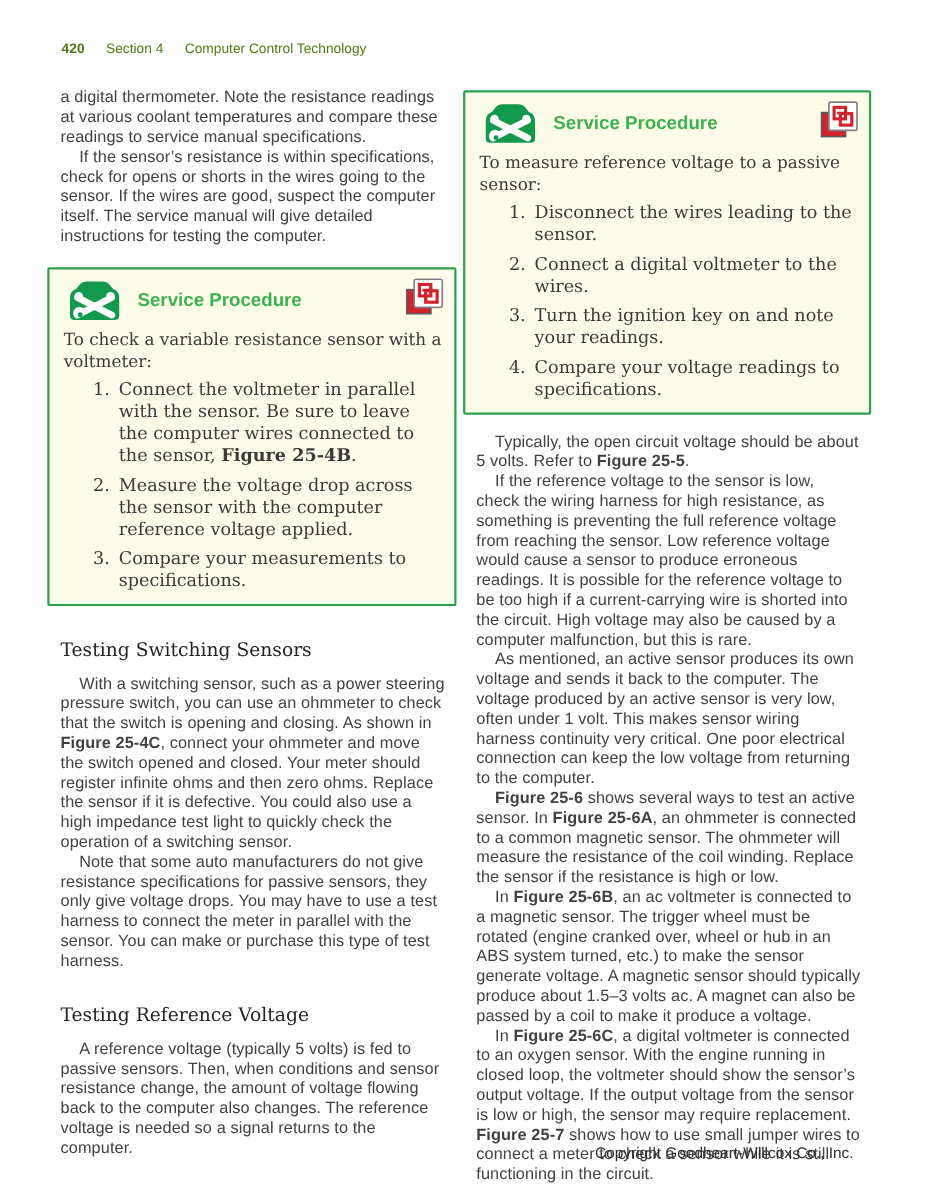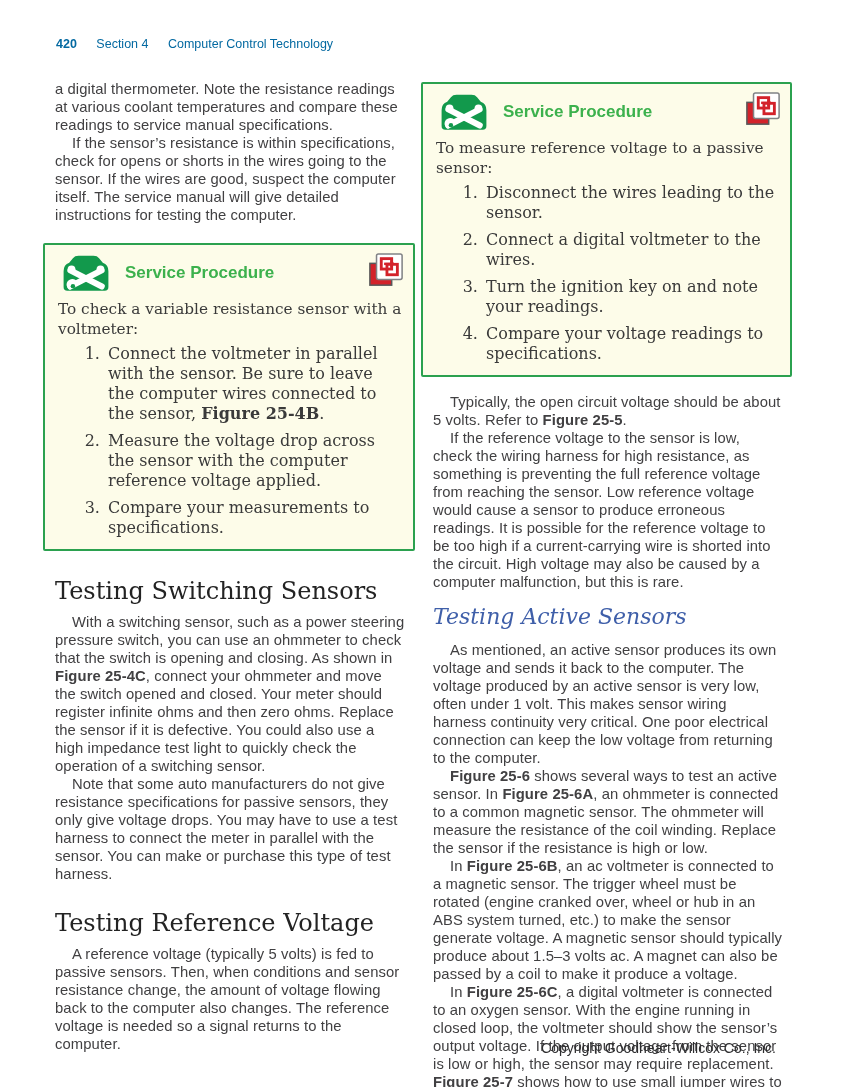--- a/index.html
+++ b/index.html
@@ -1,37 +1,37 @@
 <!DOCTYPE html>
 <html><head>
 <meta charset="utf-8">
 <style>
   html,body { margin:0; padding:0; background:#ffffff; }
   .page {
     position:relative; width:849px; height:1087px; background:#ffffff;
     font-family:"Liberation Sans", sans-serif; color:#414042; overflow:hidden;
   }
   
-  .runhead { position:absolute; top:37px; left:56px; font-size:12.5px; color:#0369a1; }
+  .runhead { position:absolute; top:37px; left:56px; font-size:12.5px; color:#4d7c0f; }
   .runhead .pnum { font-weight:bold; margin-right:16px; }
   .runhead .sec  { margin-right:16px; }
 
   
   .col { position:absolute; top:80px; }
   .col-left  { left:43px;  width:372px; }
   .col-right { left:421px; width:371px; }
 
   .body {
     font-size:14.8px; line-height:18px; margin:0 9px 0 12px;
     text-indent:17px; letter-spacing:.1px;
   }
   .body.noindent { text-indent:0; }
 
   .h-serif {
-    font-family:"DejaVu Serif", serif; font-weight:normal; font-size:24px;
+    font-family:"DejaVu Serif", serif; font-weight:normal; font-size:17px;
     color:#232323; margin:27px 9px 9px 12px; line-height:26px;
   }
   .h-blue {
     font-family:"DejaVu Serif", serif; font-style:italic; font-weight:normal;
     font-size:22px; color:#3f5fa9; margin:12px 9px 11px 12px; line-height:27px;
   }
 
   
   .svcbox {
     border:2.5px solid #2ba14f; background:#fdfce9; border-radius:2px;
@@ -152,21 +152,20 @@
         <li><span>Disconnect the wires leading to the sensor.</span></li>
         <li><span>Connect a digital voltmeter to the wires.</span></li>
         <li><span>Turn the ignition key on and note your readings.</span></li>
         <li><span>Compare your voltage readings to specifications.</span></li>
       </ol>
     </section>
 
     <p class="body" style="margin-top:16px"><span>Typically, the open circuit voltage should be about 5 volts. Refer to </span><b>Figure 25-5</b><span>.</span></p>
     <p class="body">If the reference voltage to the sensor is low, check the wiring harness for high resistance, as something is preventing the full reference voltage from reaching the sensor. Low reference voltage would cause a sensor to produce erroneous readings. It is possible for the reference voltage to be too high if a current-carrying wire is shorted into the circuit. High voltage may also be caused by a computer malfunction, but this is rare.</p>
 
-    <h2 class="h-blue">Testing Active Sensors</h2>
     <p class="body">As mentioned, an active sensor produces its own voltage and sends it back to the computer. The voltage produced by an active sensor is very low, often under 1 volt. This makes sensor wiring harness continuity very critical. One poor electrical connection can keep the low voltage from returning to the computer.</p>
     <p class="body"><b>Figure 25-6</b><span> shows several ways to test an active sensor. In </span><b>Figure 25-6A</b><span>, an ohmmeter is connected to a common magnetic sensor. The ohmmeter will measure the resistance of the coil winding. Replace the sensor if the resistance is high or low.</span></p>
     <p class="body"><span>In </span><b>Figure 25-6B</b><span>, an ac voltmeter is connected to a magnetic sensor. The trigger wheel must be rotated (engine cranked over, wheel or hub in an ABS system turned, etc.) to make the sensor generate voltage. A magnetic sensor should typically produce about 1.5–3 volts ac. A magnet can also be passed by a coil to make it produce a voltage.</span></p>
     <p class="body"><span>In </span><b>Figure 25-6C</b><span>, a digital voltmeter is connected to an oxygen sensor. With the engine running in closed loop, the voltmeter should show the sensor’s output voltage. If the output voltage from the sensor is low or high, the sensor may require replacement. </span><b>Figure 25-7</b><span> shows how to use small jumper wires to connect a meter to check a sensor while it is still functioning in the circuit.</span></p>
   </div>
 
   <div class="pagefoot">Copyright Goodheart-Willcox Co., Inc.</div>
 </div>
 
 </body></html>

